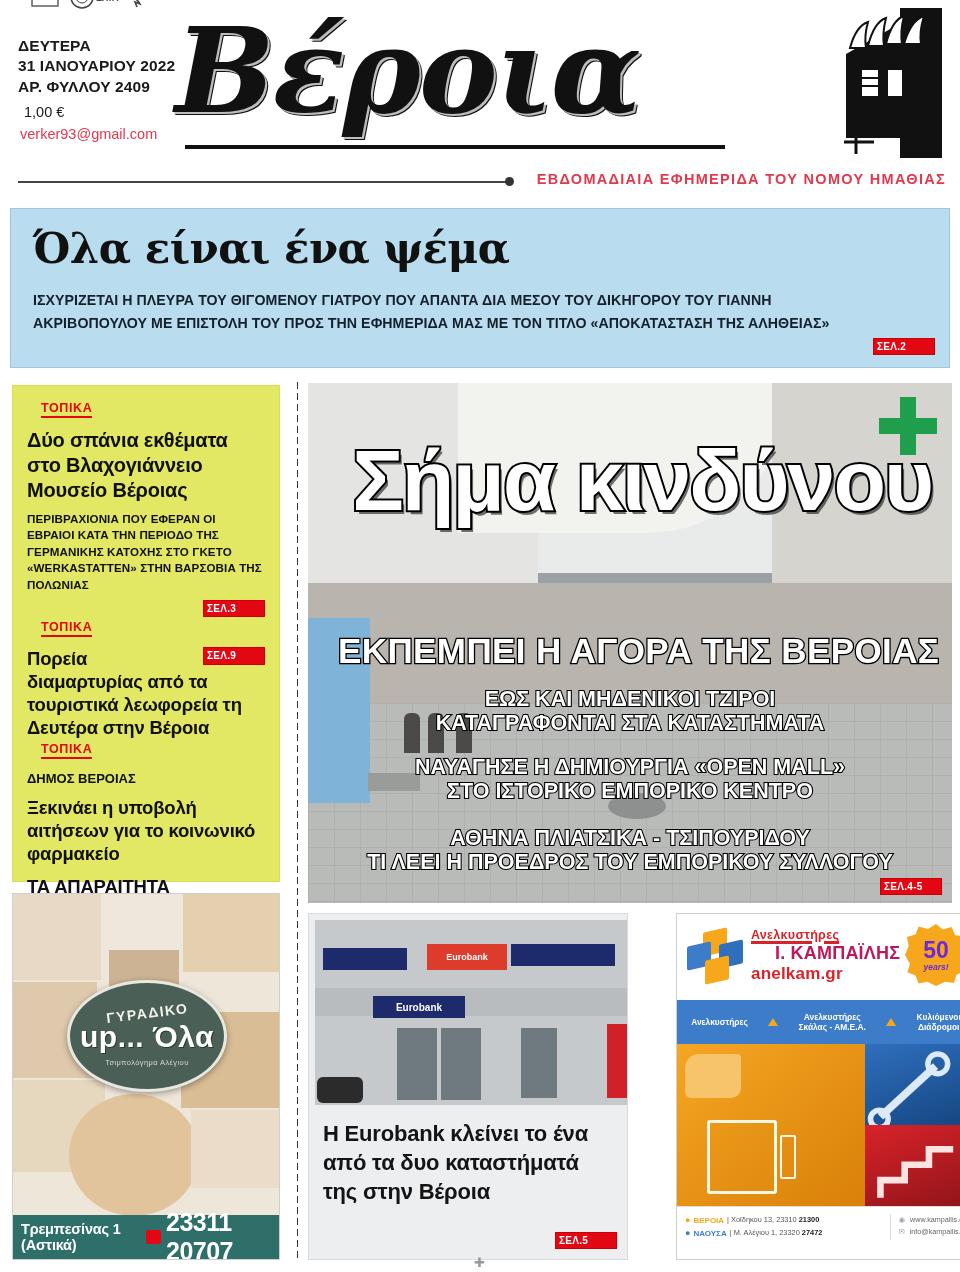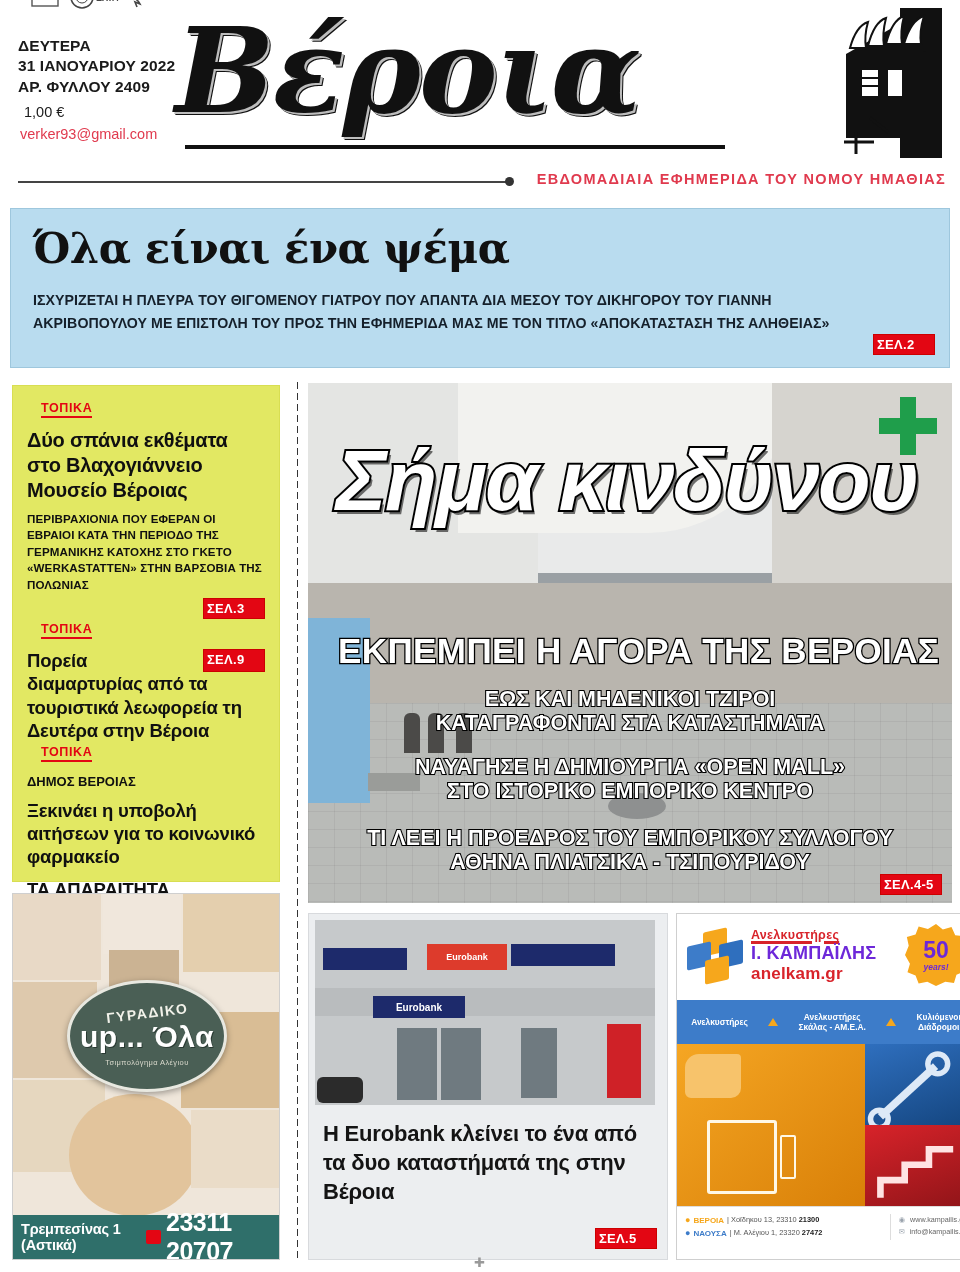--- a/index.html
+++ b/index.html
@@ -79,21 +79,21 @@
     font-size: 42px; font-weight: 700; color: #111;
     padding: 18px 0 0 22px; letter-spacing: -.5px; line-height: 1.05;
   }
   .leadbox .sub {
     padding: 18px 30px 0 22px;
     font-size: 14.2px; font-weight: 700; color: #15202b;
     line-height: 1.62; letter-spacing: .05px;
   }
   .badge {
     display: inline-block; background: #e30613; color: #fff;
-    font-size: 13px; font-weight: 700; letter-spacing: .3px;
+    font-size: 10px; font-weight: 700; letter-spacing: .3px;
     padding: 2px 0; width: 62px; text-align: left; text-indent: 3px;
     border: 1px solid #c00; vertical-align: middle;
   }
   .leadbox .badge-pos { position: absolute; right: 14px; bottom: 12px; }
 
   
   .dotsep {
     position: absolute; left: 296px; top: 380px; width: 3px; height: 880px;
     background-image: radial-gradient(#333 42%, transparent 45%);
     background-size: 3px 11px; background-repeat: repeat-y;
@@ -174,45 +174,46 @@
   }
   .mp-mural { position: absolute; left: 0; top: 235px; width: 62px; height: 185px; background: #7fb4d8; }
   .mp-cross-v { position: absolute; right: 36px; top: 14px; width: 16px; height: 58px; background: #1f9e4b; }
   .mp-cross-h { position: absolute; right: 15px; top: 35px; width: 58px; height: 16px; background: #1f9e4b; }
   .mp-manhole { position: absolute; left: 300px; bottom: 84px; width: 58px; height: 26px; background: #8e9090; border-radius: 50%; }
   .mp-manhole2 { position: absolute; left: 60px; bottom: 112px; width: 52px; height: 18px; background: #9a9c99; }
   .mp-person { position: absolute; bottom: 150px; width: 16px; height: 40px; background: #4b4a48; border-radius: 6px 6px 0 0; }
 
   .mp-title {
     position: absolute; left: 28px; top: 55px; right: 20px;
-    font-size: 86px; font-weight: 700; font-style: italic; color: #fff;
+    font-size: 86px; font-weight: 700; color: #fff;
     letter-spacing: -2px; line-height: .98;
     -webkit-text-stroke: 4px #000;
     paint-order: stroke fill;
     text-shadow: 3px 4px 0 rgba(0,0,0,.55);
+    text-align: right;
   }
   .mp-sub1 {
     position: absolute; left: 30px; top: 250px; right: 12px;
     font-size: 35px; font-weight: 700; color: #fff; text-align: left;
     letter-spacing: .4px; line-height: 1;
     -webkit-text-stroke: 2.6px #000; paint-order: stroke fill;
   }
   .mp-block {
     position: absolute; left: 20px; right: 20px; text-align: center;
     color: #fff; font-weight: 700; line-height: 1.12;
     -webkit-text-stroke: 2.2px #000; paint-order: stroke fill;
   }
   .mp-b1 { top: 304px; font-size: 21.5px; }
   .mp-b2 { top: 372px; font-size: 21.5px; }
   .mp-b3 { top: 443px; font-size: 21.5px; }
   .mp-badge { position: absolute; right: 10px; bottom: 8px; }
 
   
   .ebank {
-    position: absolute; left: 308px; top: 913px; width: 360px; height: 347px;
+    position: absolute; left: 308px; top: 913px; width: 320px; height: 347px;
     background: #eceef0; border: 1px solid #d8dadd; overflow: hidden;
   }
   .eb-photo { position: absolute; left: 6px; top: 6px; width: 340px; height: 185px; overflow: hidden; background: #c9ccce; }
   .eb-wall { position: absolute; inset: 0; background: #c6c9cb; }
   .eb-band { position: absolute; left: 0; right: 0; top: 68px; height: 28px; background: #b9bcbe; }
   .eb-win { position: absolute; background: #1d2a6b; }
   .eb-sign1 { position: absolute; left: 112px; top: 24px; width: 80px; height: 26px; background: #dd3b2c;
     display: flex; align-items: center; justify-content: center; }
   .eb-sign1 span { color: #fff; font-size: 9px; font-weight: 700; }
   .eb-sign2 { position: absolute; left: 58px; top: 76px; width: 92px; height: 22px; background: #1d2a6b;
@@ -234,21 +235,21 @@
     background: #fff; border: 1px solid #cfcfcf; overflow: hidden;
   }
   .el-top { position: relative; height: 86px; background: #fff; padding: 8px 8px 0 8px; }
   .el-cubes { position: absolute; left: 10px; top: 16px; width: 58px; height: 54px; }
   .el-cube { position: absolute; width: 24px; height: 24px; transform: skewY(-12deg); border-radius: 2px; }
   .el-brand { position: absolute; left: 74px; top: 14px; }
   .el-brand .b1 {
     font-size: 12.5px; font-weight: 700; color: #d8232a; letter-spacing: .3px;
     text-decoration: underline; text-decoration-thickness: 3px;
   }
-  .el-brand .b2 { font-size: 18px; font-weight: 700; color: #6d28d9; letter-spacing: .2px; margin-top: 1px; }
+  .el-brand .b2 { font-size: 18px; font-weight: 700; color: #be185d; letter-spacing: .2px; margin-top: 1px; margin-left: 24px; }
   .el-brand .b3 { font-size: 17px; font-weight: 700; color: #d8232a; letter-spacing: .2px; }
   .el-50 {
     position: absolute; right: 8px; top: 10px; width: 62px; height: 62px;
     background: #f6a71c; display: flex; flex-direction: column;
     align-items: center; justify-content: center; color: #6d28d9;
     clip-path: polygon(50% 0%,61% 9%,75% 5%,81% 18%,95% 20%,95% 34%,100% 50%,
                        92% 62%,96% 76%,83% 82%,79% 95%,65% 93%,50% 100%,
                        36% 93%,22% 96%,17% 83%,4% 78%,8% 64%,0% 50%,
                        6% 35%,3% 21%,17% 17%,22% 4%,37% 8%);
   }
@@ -432,22 +433,22 @@
 
     <div class="mp-block mp-b1">
       <div>ΕΩΣ ΚΑΙ ΜΗΔΕΝΙΚΟΙ ΤΖΙΡΟΙ</div>
       <div>ΚΑΤΑΓΡΑΦΟΝΤΑΙ ΣΤΑ ΚΑΤΑΣΤΗΜΑΤΑ</div>
     </div>
     <div class="mp-block mp-b2">
       <div>ΝΑΥΑΓΗΣΕ Η ΔΗΜΙΟΥΡΓΙΑ «OPEN MALL»</div>
       <div>ΣΤΟ ΙΣΤΟΡΙΚΟ ΕΜΠΟΡΙΚΟ ΚΕΝΤΡΟ</div>
     </div>
     <div class="mp-block mp-b3">
+      <div>ΑΘΗΝΑ ΠΛΙΑΤΣΙΚΑ - ΤΣΙΠΟΥΡΙΔΟΥ</div>
       <div>ΤΙ ΛΕΕΙ Η ΠΡΟΕΔΡΟΣ ΤΟΥ ΕΜΠΟΡΙΚΟΥ ΣΥΛΛΟΓΟΥ</div>
-      <div>ΑΘΗΝΑ ΠΛΙΑΤΣΙΚΑ - ΤΣΙΠΟΥΡΙΔΟΥ</div>
     </div>
 
     <span class="badge mp-badge">ΣΕΛ.4-5</span>
   </div>
 
   <div class="ebank">
     <div class="eb-photo">
       <div class="eb-wall"></div>
       <div class="eb-band"></div>
       <div class="eb-win" style="left:8px;top:28px;width:84px;height:22px"></div>

